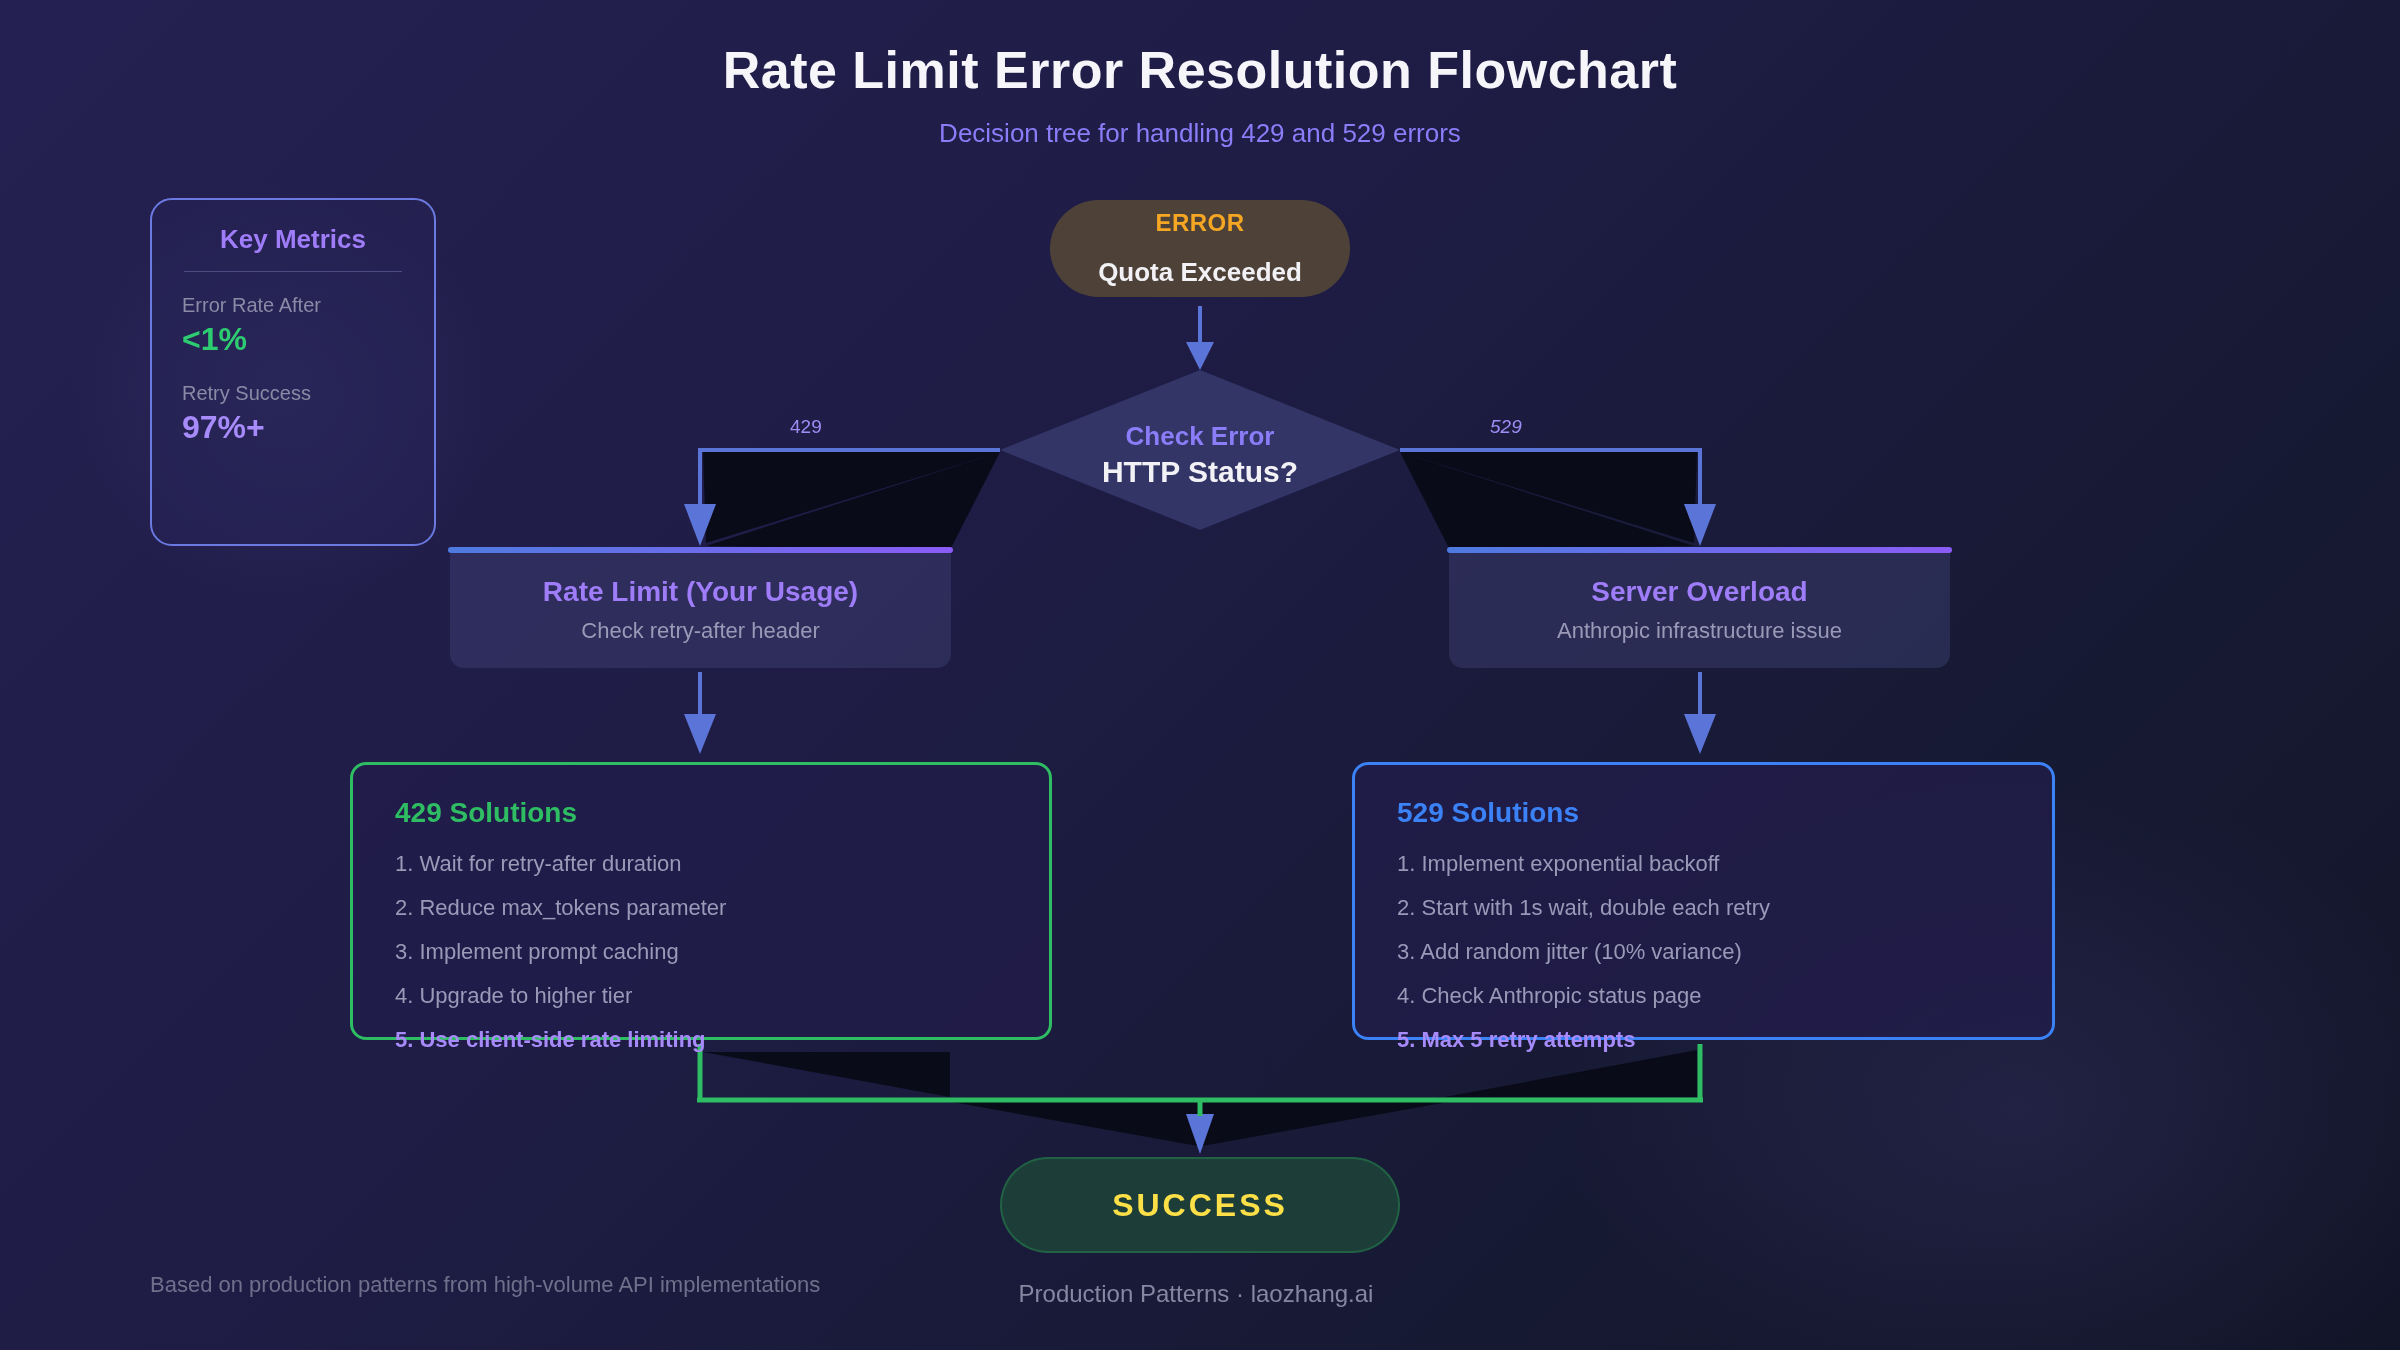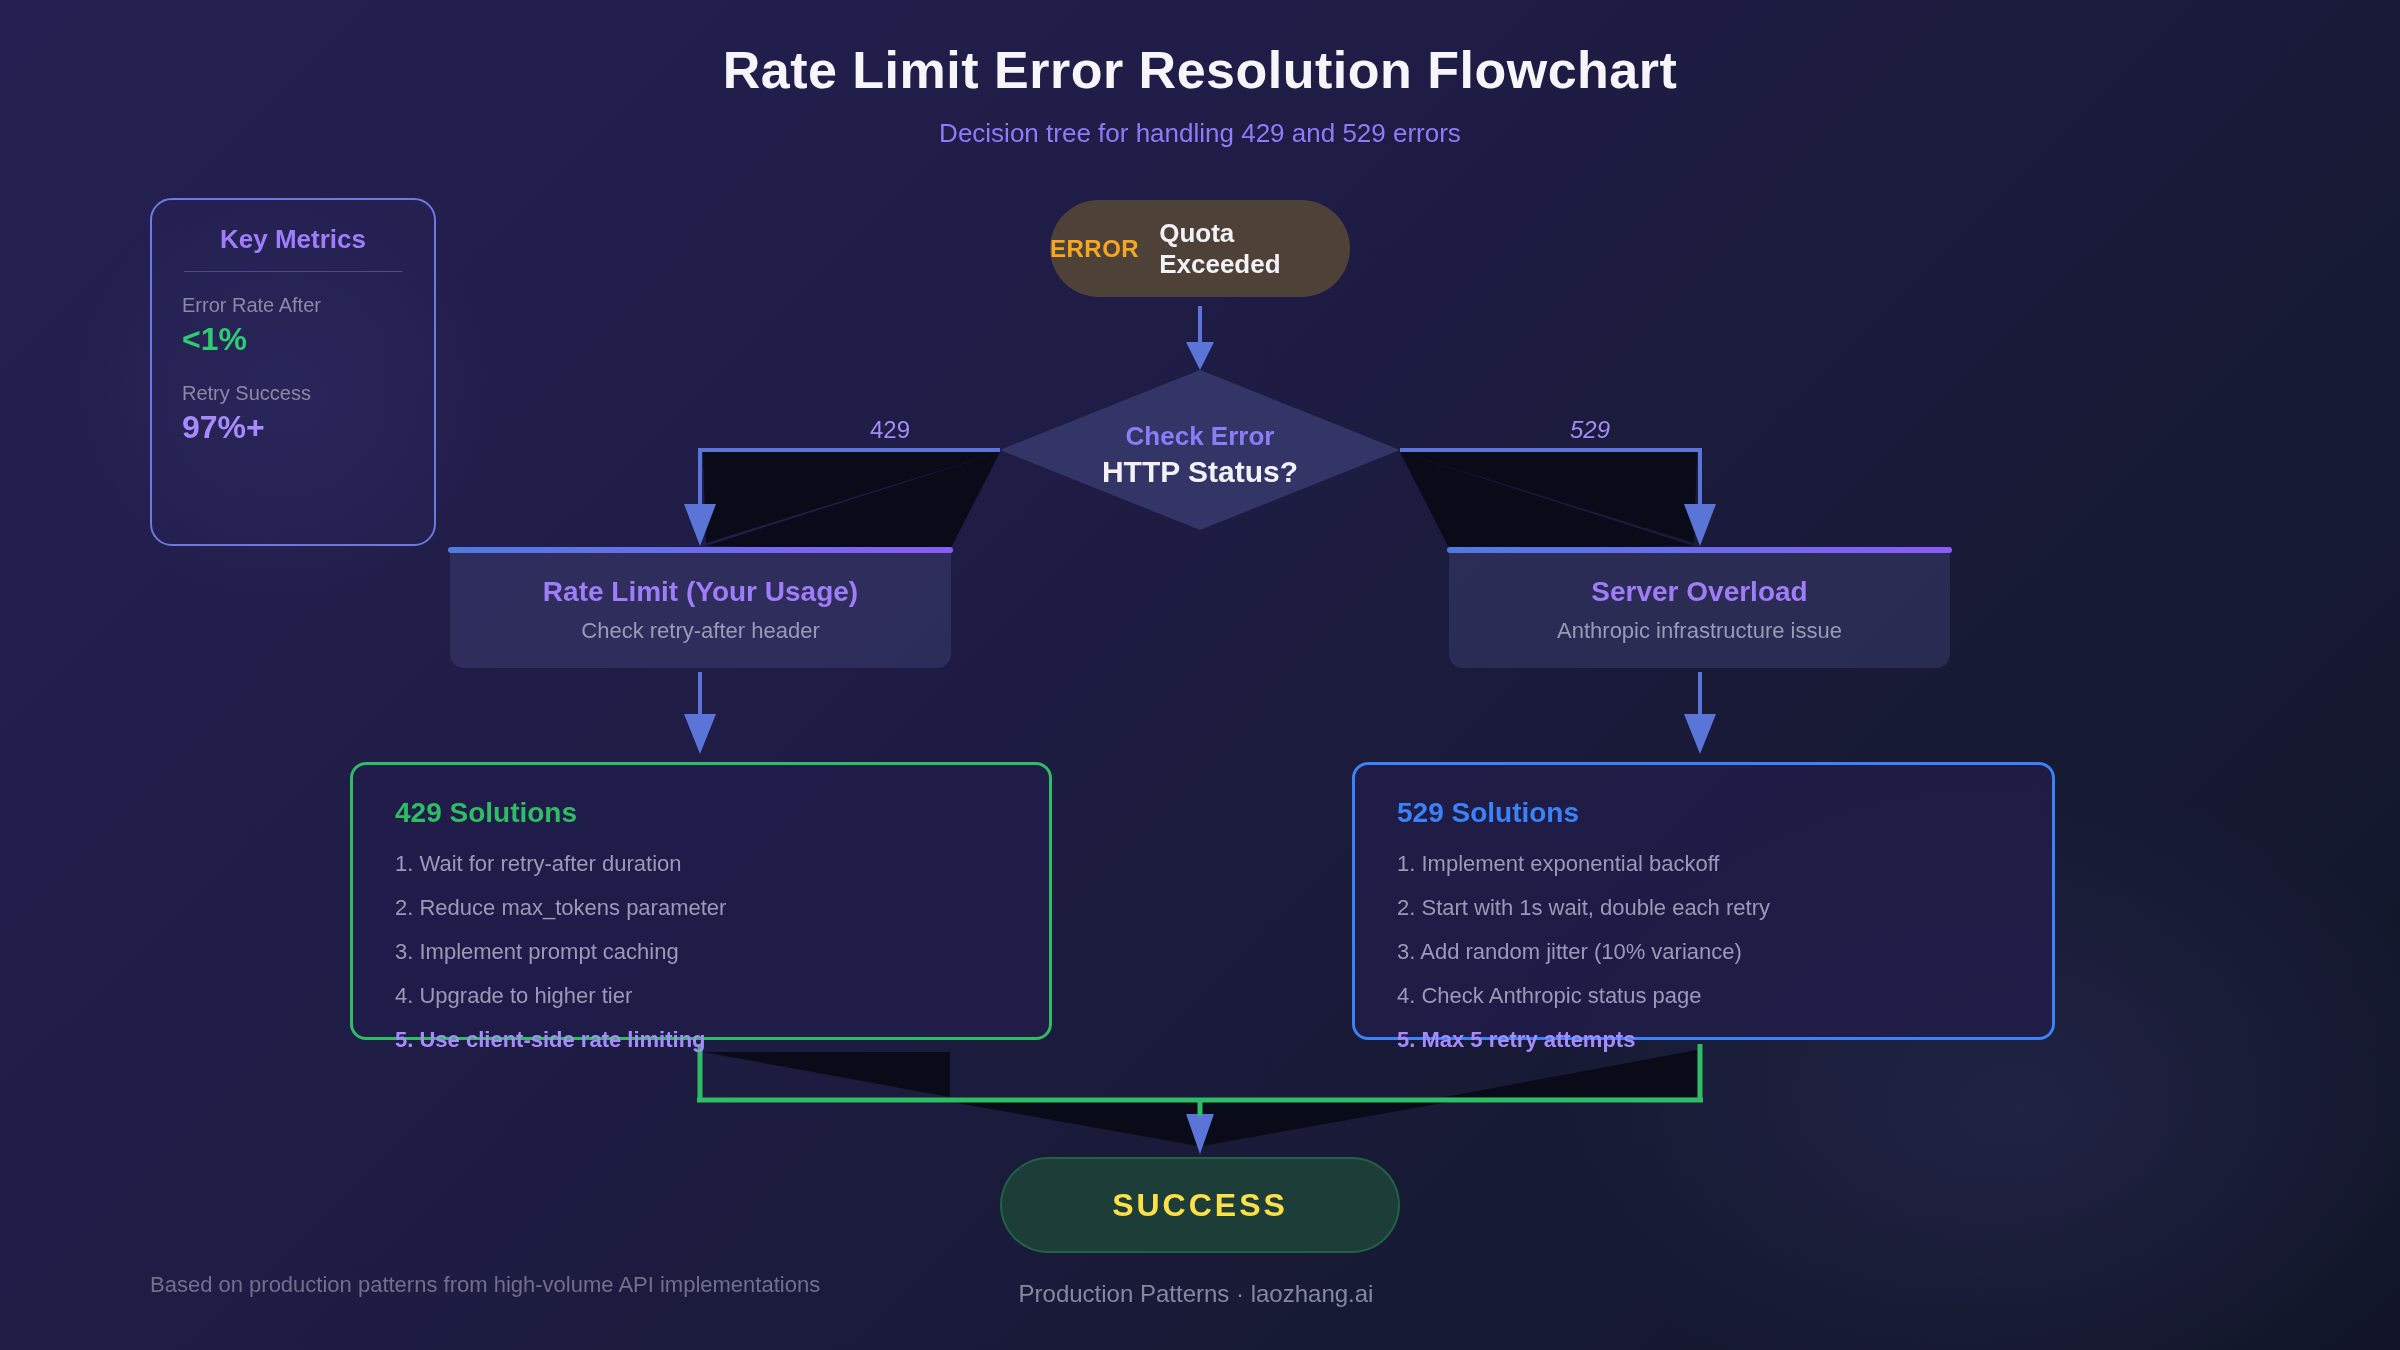--- a/index.html
+++ b/index.html
@@ -43,38 +43,38 @@
   }
   .metrics-divider { height: 1px; background: #4c4c82; margin: 0 2px 22px 2px; }
   .metric { margin-bottom: 24px; }
   .metric-label { font-size: 20px; color: #8a8aa6; margin-bottom: 4px; }
   .metric-value { font-size: 32px; font-weight: 700; }
 
   
   .error-pill {
     left: 1050px; top: 200px; width: 300px; height: 97px;
     background: #4e4238; border-radius: 50px;
-    display: flex; align-items: center; justify-content: center;
+    display: flex; flex-direction: column; align-items: center; justify-content: center;
     gap: 20px;
   }
   .error-tag { font-size: 24px; font-weight: 700; color: #f5a623; letter-spacing: 0.5px; }
   .error-title { font-size: 26px; font-weight: 700; color: #f2f2f6; }
 
   
   .decision-text {
     left: 1040px; top: 420px; width: 320px;
     text-align: center; line-height: 1.25;
   }
   .decision-line1 { font-size: 26px; font-weight: 700; color: #8b7cf8; }
   .decision-line2 { font-size: 30px; font-weight: 700; color: #f2f2f6; }
 
   
   .edge-label {
-    top: 416px; width: 120px; text-align: right;
-    font-size: 24px; color: #9f8df5;
+    top: 416px; width: 120px; text-align: left;
+    font-size: 19px; color: #9f8df5;
   }
   .edge-label.left  { left: 790px; }
   .edge-label.right { left: 1490px; font-style: italic; }
 
   
   .branch-box {
     top: 552px; width: 501px; height: 116px;
     background: rgba(66,68,122,0.42);
     border-radius: 0 0 14px 14px;
     display: flex; flex-direction: column; align-items: center; justify-content: center;

